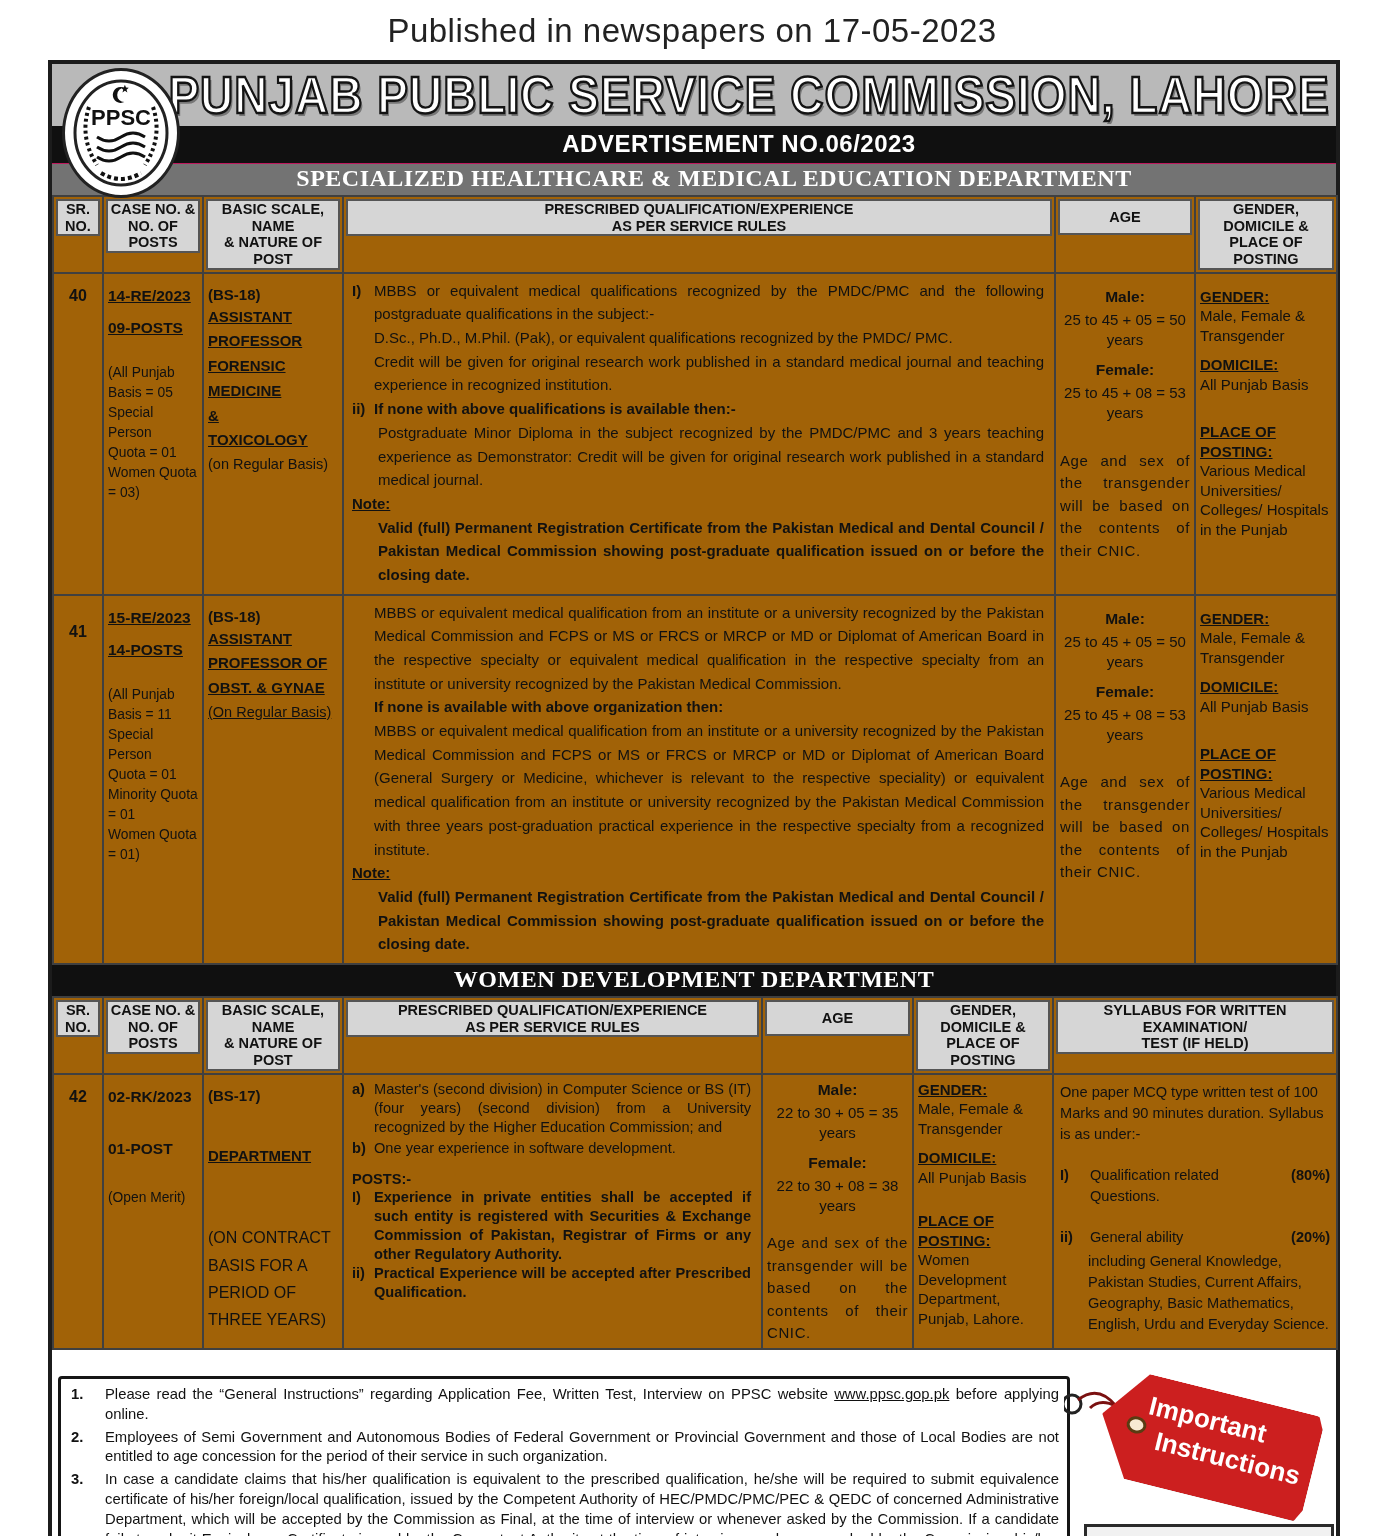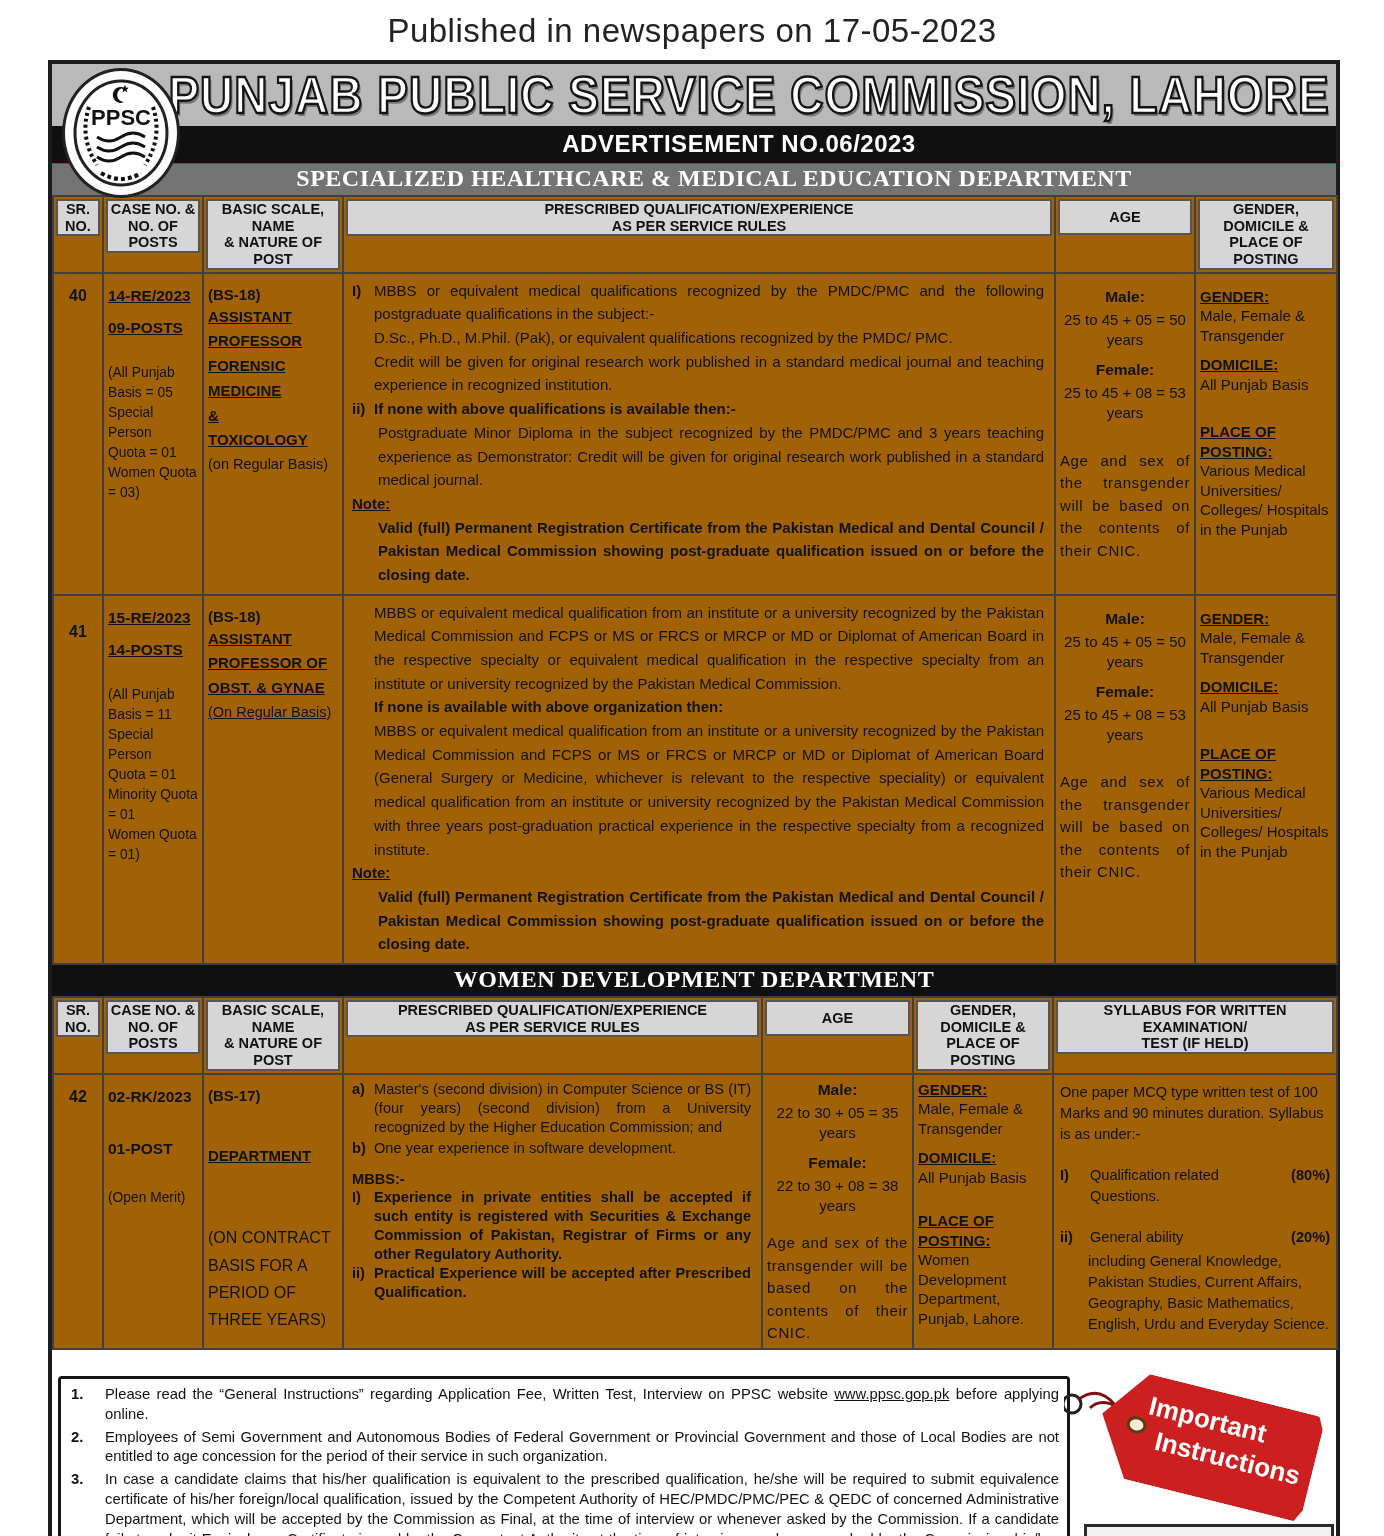--- a/index.html
+++ b/index.html
@@ -293,21 +293,21 @@
       </td>
       <td class="cell-c">
         <div class="scl">(BS-17)</div>
         <div class="pline" style="margin-top:40px">DEPARTMENT</div>
         <div class="contract">(ON CONTRACT BASIS FOR A  PERIOD OF THREE YEARS)</div>
       </td>
       <td>
         <div class="qwrap" style="min-height:212px;font-size:14.6px;line-height:1.3">
           <div class="qpara" style="margin-bottom:2px"><span class="pfx">a)</span><span>Master's    (second division) in Computer Science or BS (IT) (four years) (second division) from a University recognized by the Higher Education Commission; and</span></div>
           <div class="qpara" style="margin-bottom:12px"><span class="pfx">b)</span><span>One year experience in software development.</span></div>
-          <div class="qpara noind"><span style="font-weight:bold">MBBS:-</span></div>
+          <div class="qpara noind"><span style="font-weight:bold">POSTS:-</span></div>
           <div class="qpara b"><span class="pfx">I)</span><span>Experience in private entities shall be accepted if such entity is registered with Securities &amp; Exchange Commission of Pakistan, Registrar of Firms or any other Regulatory Authority.</span></div>
           <div class="qpara b"><span class="pfx">ii)</span><span>Practical  Experience will be accepted after Prescribed Qualification.</span></div>
         </div>
       </td>
       <td>
         <div class="agecell">
           <div class="alb" style="margin-top:2px">Male:</div>
           <div class="avl">22 to 30 + 05 = 35 years</div>
           <div class="alb">Female:</div>
           <div class="avl">22 to 30 + 08 = 38 years</div>

